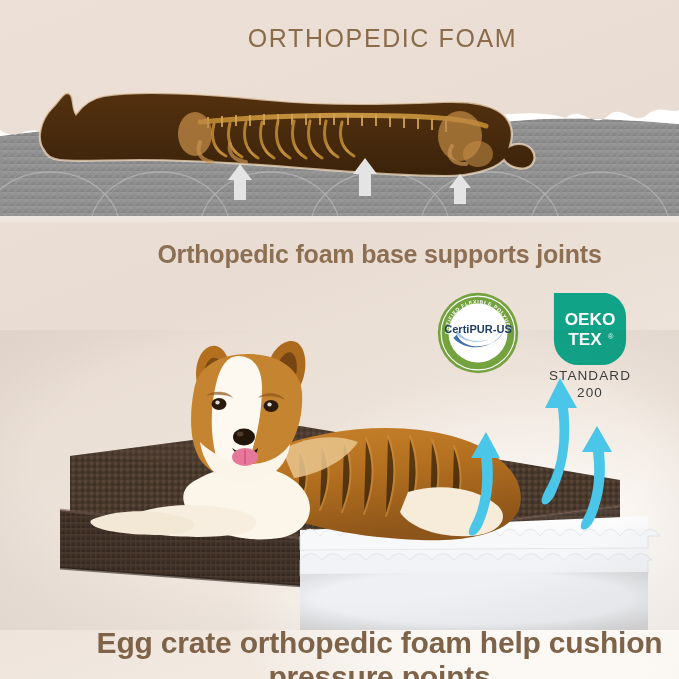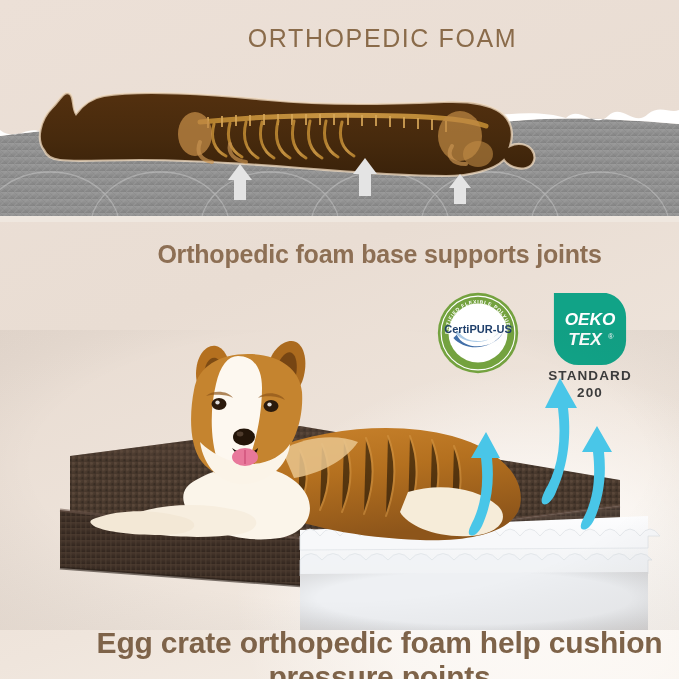--- a/index.html
+++ b/index.html
@@ -30,26 +30,26 @@
 
   .cap{
     position:absolute;left:0;width:679px;text-align:center;
     font-weight:700;color:#8d6f54;padding-left:40px;
   }
   .cap-top{top:240px;font-size:25px;letter-spacing:-0.2px;}
   .cap-bottom{top:626px;font-size:30px;letter-spacing:-0.2px;color:#7e6349;}
 
   
   #certipur{position:absolute;left:437px;top:292px;width:82px;height:82px;}
-  #oeko{position:absolute;left:549px;top:288px;width:82px;height:82px;font-style:italic;}
+  #oeko{position:absolute;left:549px;top:288px;width:82px;height:82px;}
   .oeko-std{
     position:absolute;left:526px;top:368px;width:128px;text-align:center;
     font-size:13.5px;letter-spacing:1.4px;color:#3c3c3c;line-height:1.25;
   }
-  .oeko-std b{display:block;font-weight:700;letter-spacing:1.1px;}
+  .oeko-std b{display:block;font-weight:400;letter-spacing:1.1px;}
 
   
   #scene{position:absolute;left:0;top:330px;width:679px;height:300px;}
   #scene svg{display:block;}
 
   .arrows{position:absolute;left:0;top:330px;width:679px;height:300px;pointer-events:none;}
 </style>
 </head>
 <body>
 

